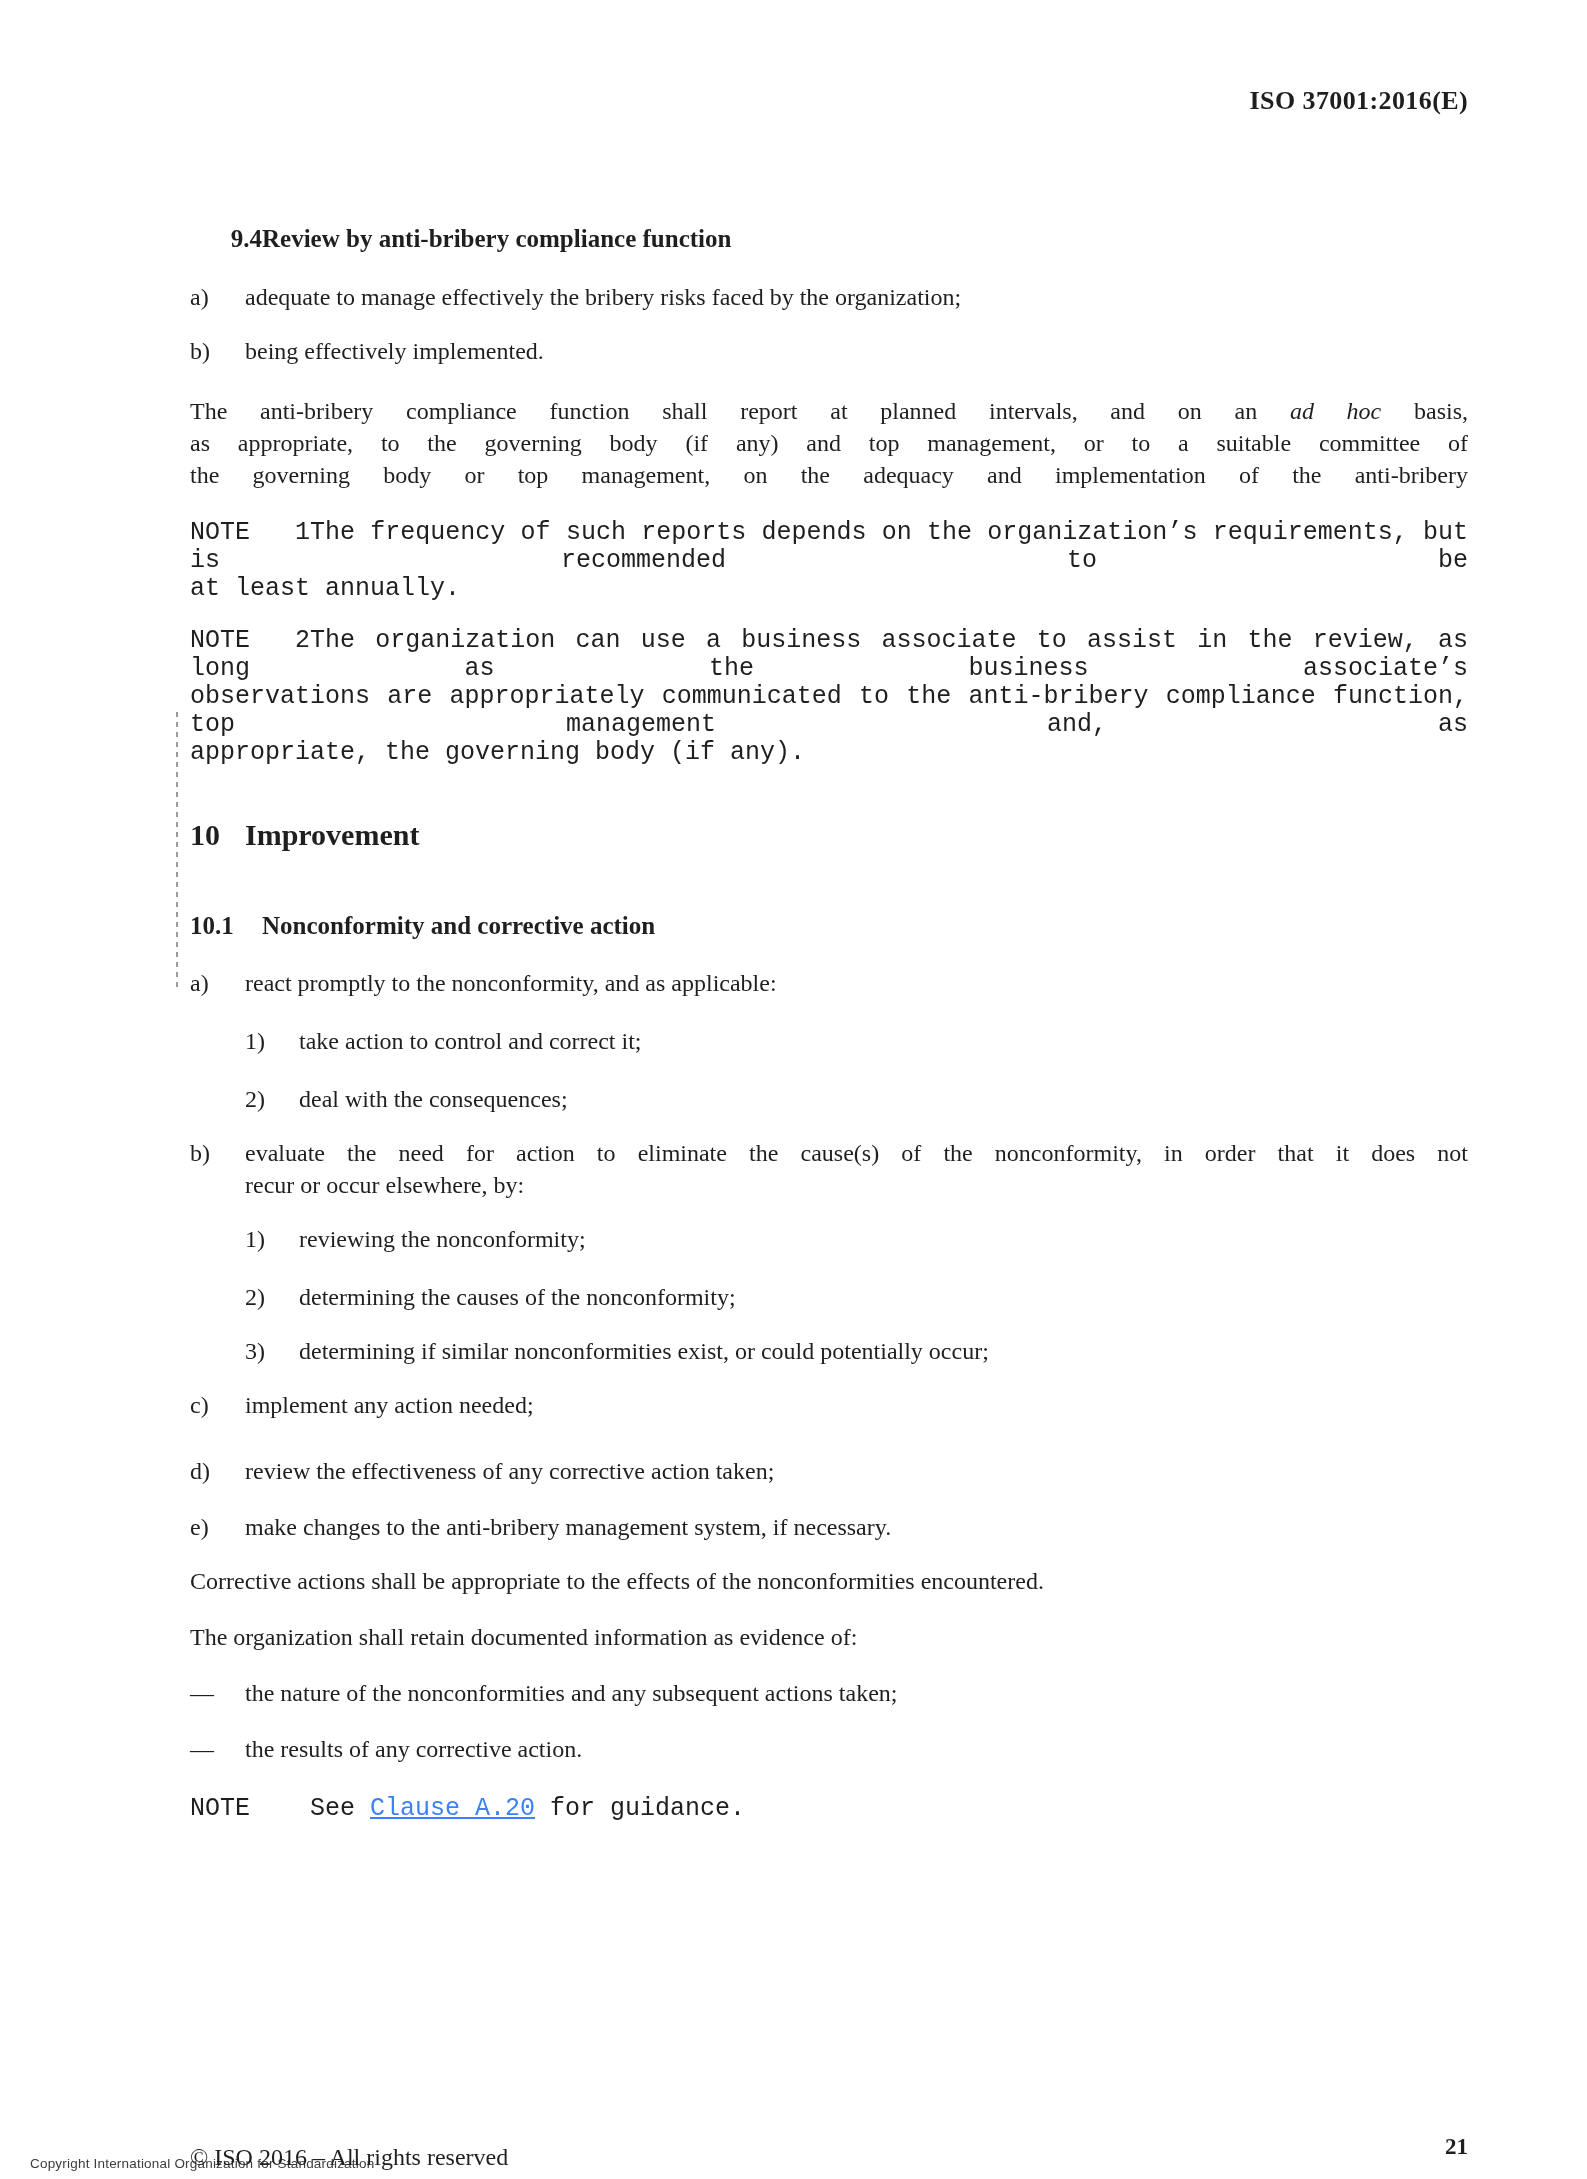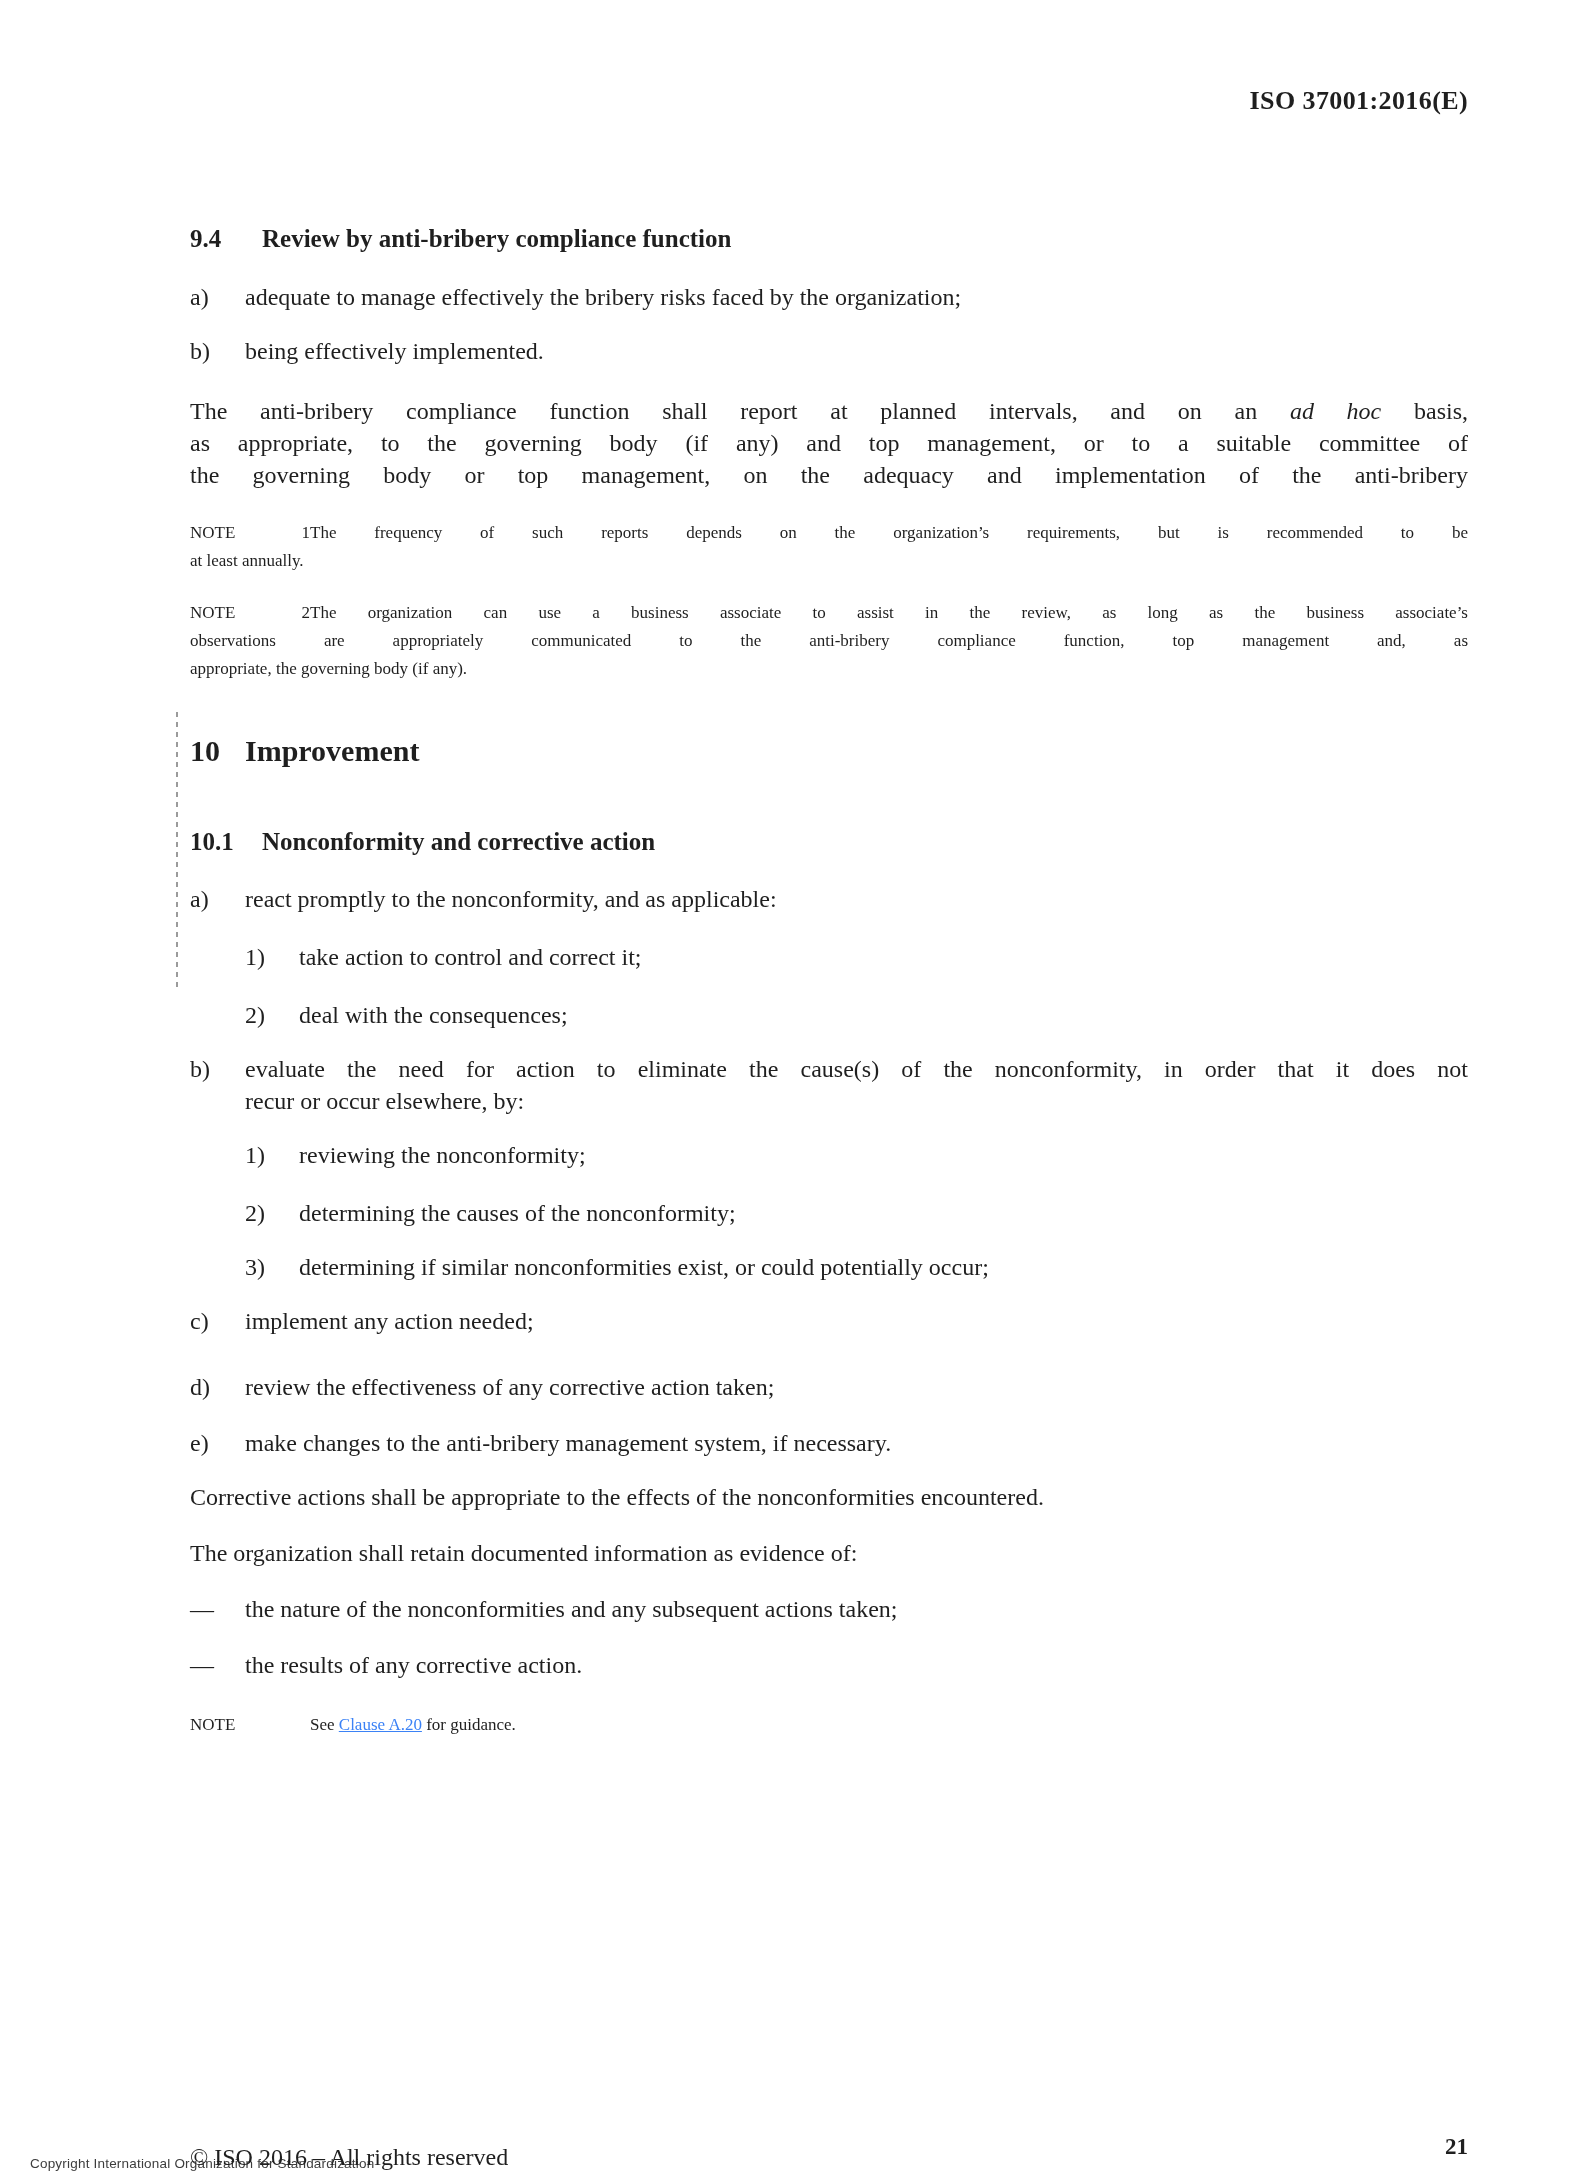--- a/index.html
+++ b/index.html
@@ -17,21 +17,21 @@
   .block{font-size:24px;line-height:32px;}
   .h2{font-size:25px;line-height:34px;font-weight:bold;display:flex;}
   .h2 .hlabel{flex:none;width:72px;}
   .h1{font-size:30px;line-height:40px;font-weight:bold;display:flex;}
   .h1 .hlabel{flex:none;width:55px;}
   .item{display:flex;align-items:flex-start;}
   .item .marker{flex:none;width:55px;}
   .item.l2{margin-left:55px;}
   .item.l2 .marker{width:54px;}
   .ibody{flex:1;min-width:0;}
-  .note{font-size:17px;line-height:28px;}
+  .note{font-size:25px;line-height:28px;font-family:Liberation Mono, monospace;}
   .note-label{display:inline-block;width:120px;}
   .line{text-align:left;}
   .line.j{text-align:justify;text-align-last:justify;}
   .seg.i{font-style:italic;}
   a.clause{color:#3b82f6;text-decoration:underline;cursor:pointer;}
   .changebar{
     position:absolute;left:176px;top:712px;width:2px;height:276px;
     background:repeating-linear-gradient(to bottom,#9b9b9b 0 5px,transparent 5px 10px);
   }
   .copyright{position:absolute;left:190px;top:2143px;font-size:24px;line-height:28px;}
@@ -43,21 +43,21 @@
   .pagenum{position:absolute;right:119px;top:2134px;font-size:23px;font-weight:bold;}
 </style>
 </head>
 <body>
 
 <div class="header">ISO 37001:2016(E)</div>
 
 <div class="changebar"></div>
 
 <div id="content">
-    <div class="block h2" style="margin-top: 0px;">
+    <div class="block h2" style="margin-top: 0px; text-align: right;">
       <span class="hlabel">9.4</span>
       <span class="htitle">Review by anti-bribery compliance function</span>
     </div>
     <div class="block item" style="margin-top: 25px;">
       <span class="marker">a)</span>
       <div class="ibody">
         <div class="line"><span class="seg">adequate to manage effectively the bribery risks faced by the organization;</span></div>
       </div>
     </div>
     <div class="block item" style="margin-top: 22px;">

